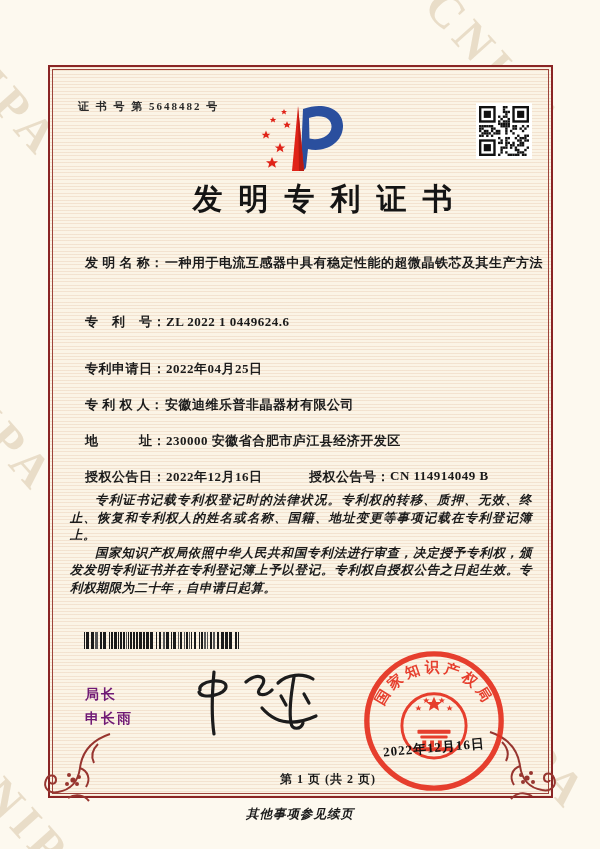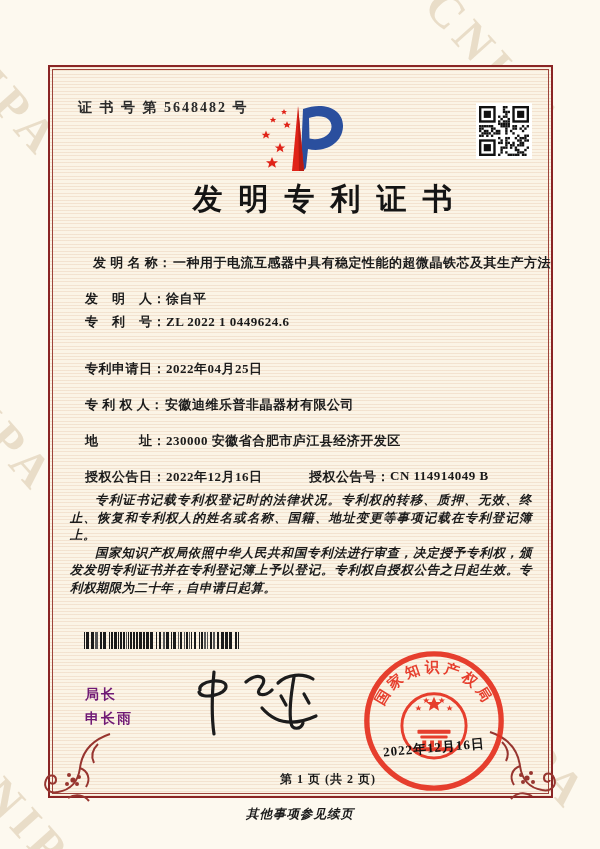--- a/index.html
+++ b/index.html
@@ -28,21 +28,21 @@
         rgba(0,0,0,0) 1px, rgba(0,0,0,0) 3.4px),
       #fbf4e6;
   }
   .frame::before {
     content:''; position:absolute; inset:2px;
     border:1px solid #9e443b; pointer-events:none;
   }
   
   .cert-no {
     position:absolute; left:78px; top:99px; z-index:2;
-    font-size:14px; font-weight:600; letter-spacing:2px; color:#2a2a2a;
+    font-size:11px; font-weight:600; letter-spacing:2px; color:#2a2a2a;
   }
   .logo { position:absolute; left:246px; top:103px; width:106px; height:72px; z-index:2; }
   .qr {
     position:absolute; left:476px; top:103px; width:56px; height:56px; z-index:2;
     background:#ffffff; padding:3px;
   }
   .title {
     position:absolute; left:48px; top:179px; width:505px; z-index:2;
     text-align:center; font-size:30px; font-weight:bold;
     letter-spacing:16px; text-indent:16px; color:#141414;padding-left:44px;
@@ -257,25 +257,22 @@
         <rect x="14" y="0" width="7" height="7" fill="#111"></rect>
         <rect x="15" y="1" width="5" height="5" fill="#fff"></rect>
         <rect x="16" y="2" width="3" height="3" fill="#111"></rect>
         <rect x="0" y="14" width="7" height="7" fill="#111"></rect>
         <rect x="1" y="15" width="5" height="5" fill="#fff"></rect>
         <rect x="2" y="16" width="3" height="3" fill="#111"></rect>
       </svg></div>
 
   <div class="title">发明专利证书</div>
 
-  <div class="field-row" style="top:254px;margin-left:8px;">
+  <div class="field-row" style="top:254px;">
     <span class="lbl">发 明 名 称：</span><span class="val">一种用于电流互感器中具有稳定性能的超微晶铁芯及其生产方法</span>
-  </div>
-  <div class="field-row" style="top:290px;">
-    <span class="lbl">发　明　人：</span><span class="val">徐自平</span>
   </div>
   <div class="field-row" style="top:313px;">
     <span class="lbl">专　利　号：</span><span class="val">ZL 2022 1 0449624.6</span>
   </div>
   <div class="field-row" style="top:360px;">
     <span class="lbl">专利申请日：</span><span class="val">2022年04月25日</span>
   </div>
   <div class="field-row" style="top:396px;">
     <span class="lbl">专 利 权 人：</span><span class="val">安徽迪维乐普非晶器材有限公司</span>
   </div>

